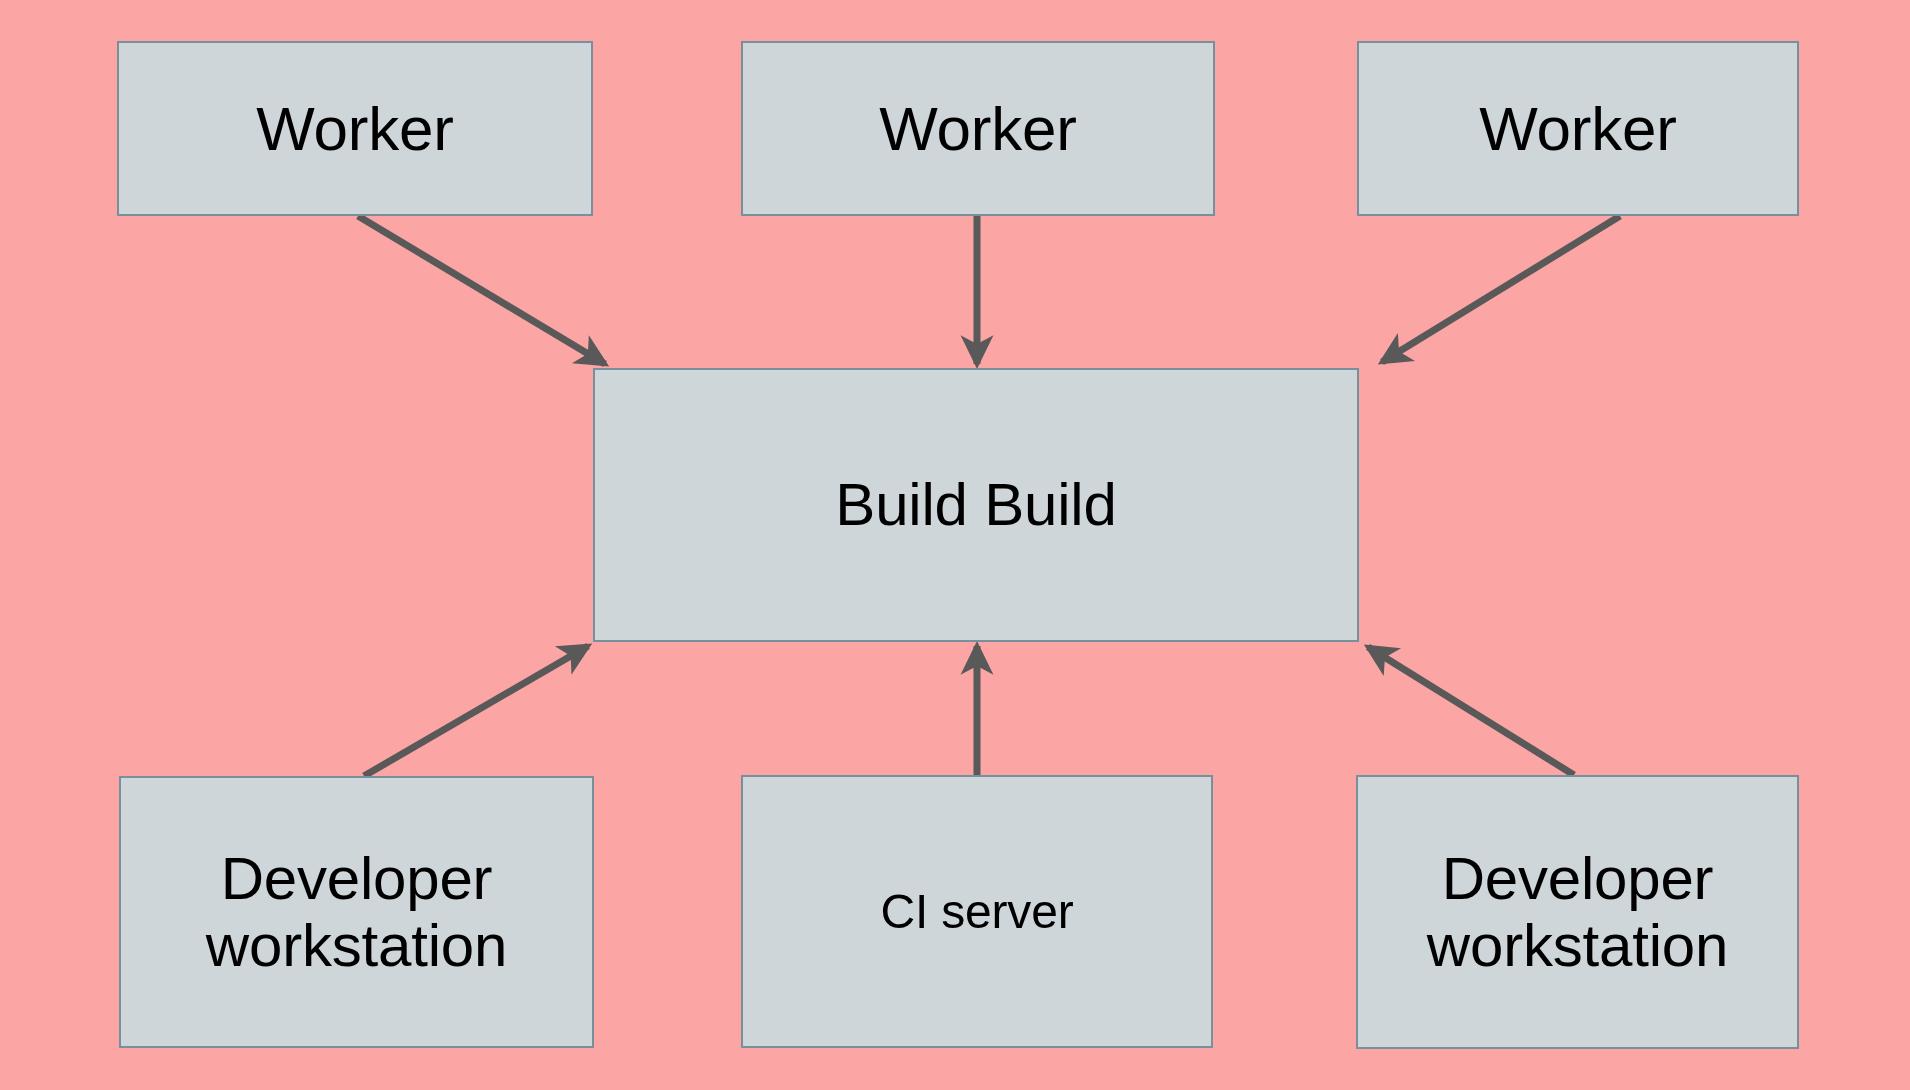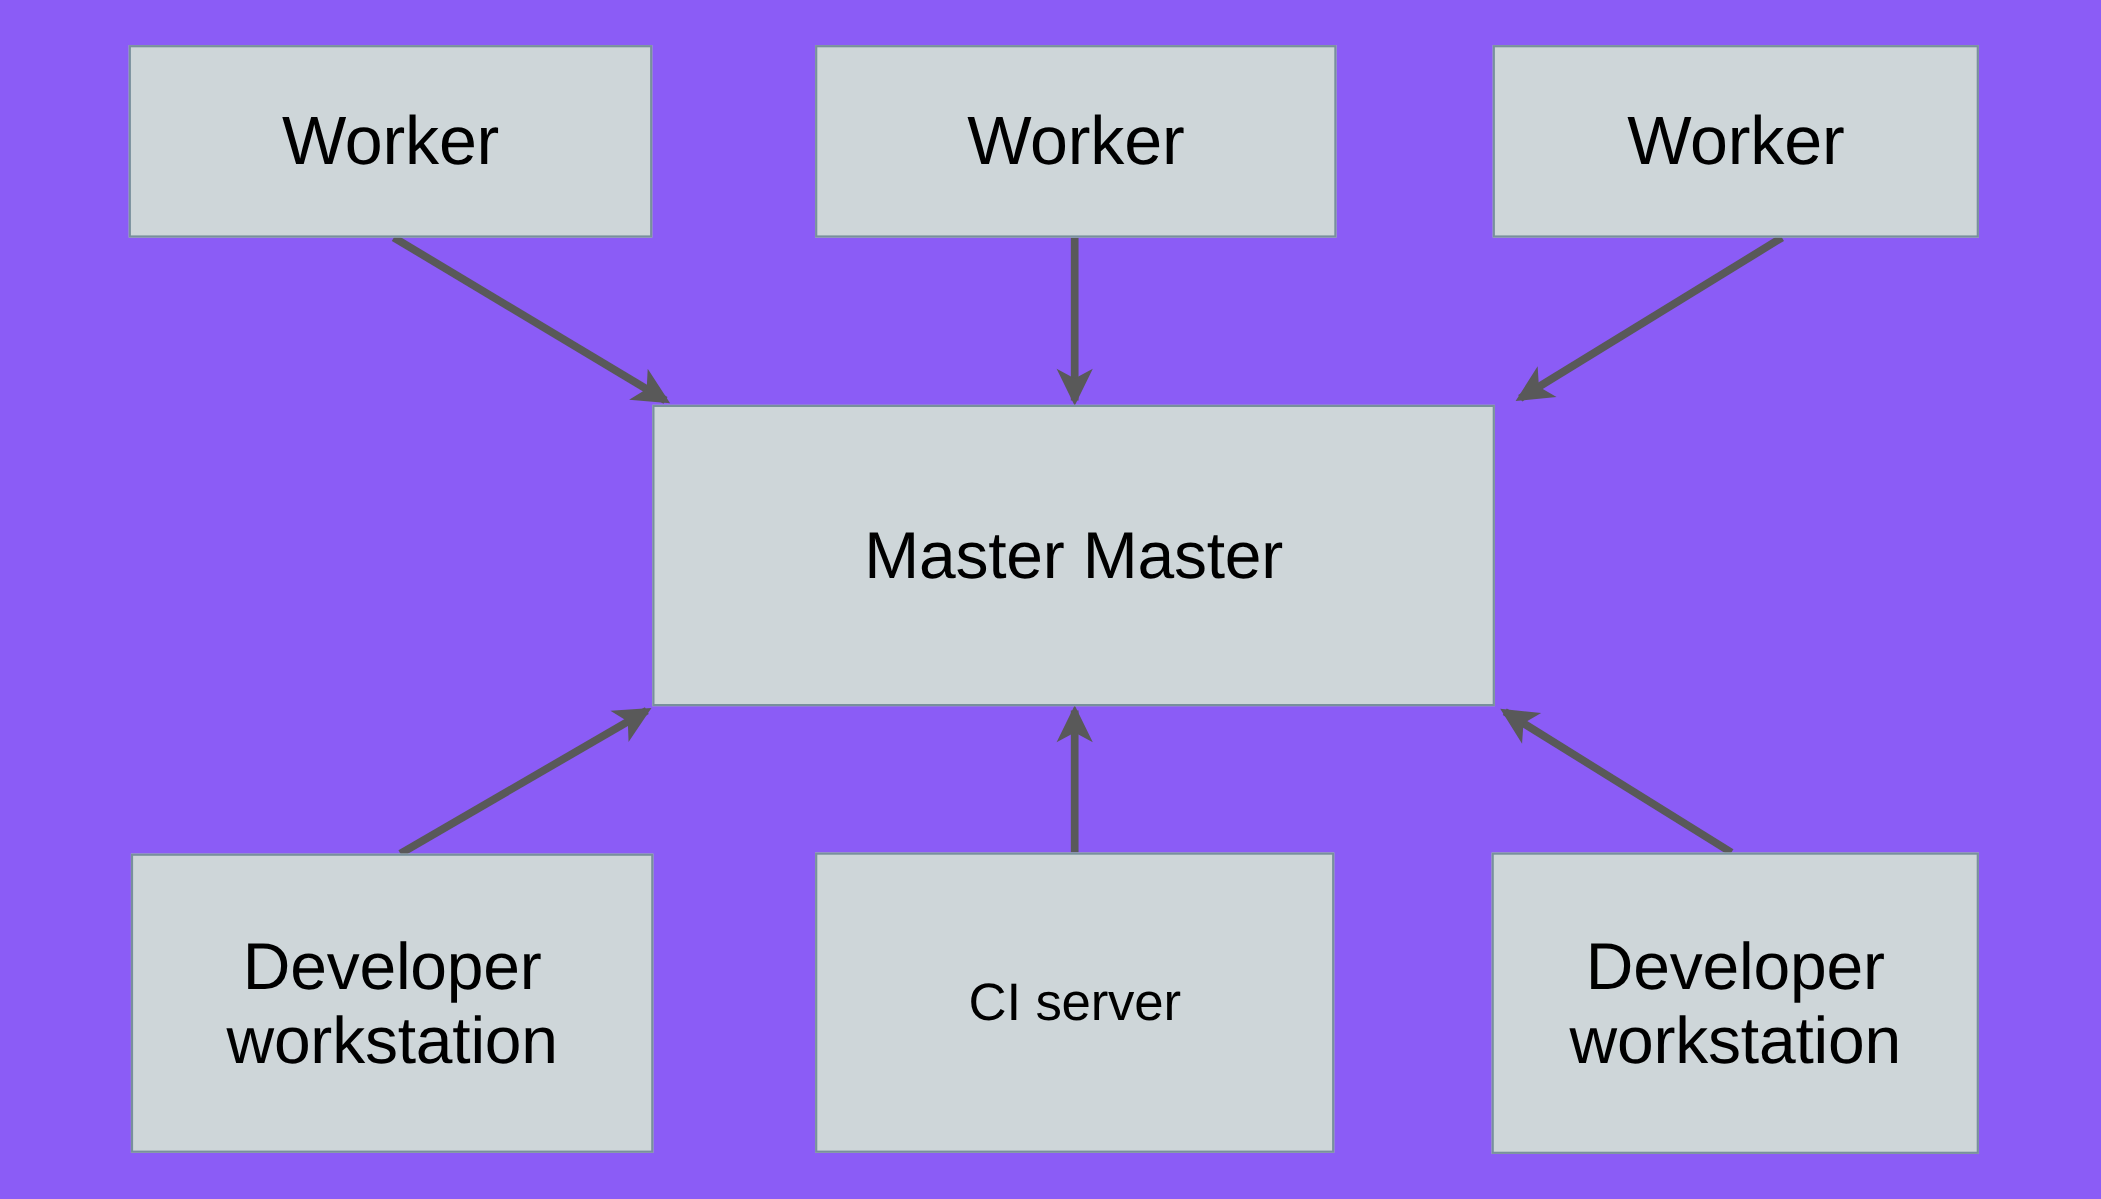--- a/index.html
+++ b/index.html
@@ -8,21 +8,21 @@
     padding: 0;
     background: #ffffff;
   }
   body {
     font-family: "Liberation Sans", sans-serif;
   }
   #diagram-canvas {
     position: relative;
     width: 1910px;
     height: 1090px;
-    background: #8b5cf6;
+    background: #fca5a5;
     overflow: hidden;
   }
   #edge-layer {
     position: absolute;
     left: 0;
     top: 0;
     width: 1910px;
     height: 1090px;
     pointer-events: none;
   }
@@ -84,21 +84,21 @@
 
   <div class="node" id="node-worker-center">
     <span class="node-label">Worker</span>
   </div>
 
   <div class="node" id="node-worker-right">
     <span class="node-label">Worker</span>
   </div>
 
   <div class="node" id="node-build-master">
-    <span class="node-label">Master Master</span>
+    <span class="node-label">Build Build</span>
   </div>
 
   <div class="node" id="node-dev-workstation-left">
     <span class="node-label">Developer
 workstation</span>
   </div>
 
   <div class="node" id="node-ci-server">
     <span class="node-label">CI server</span>
   </div>

